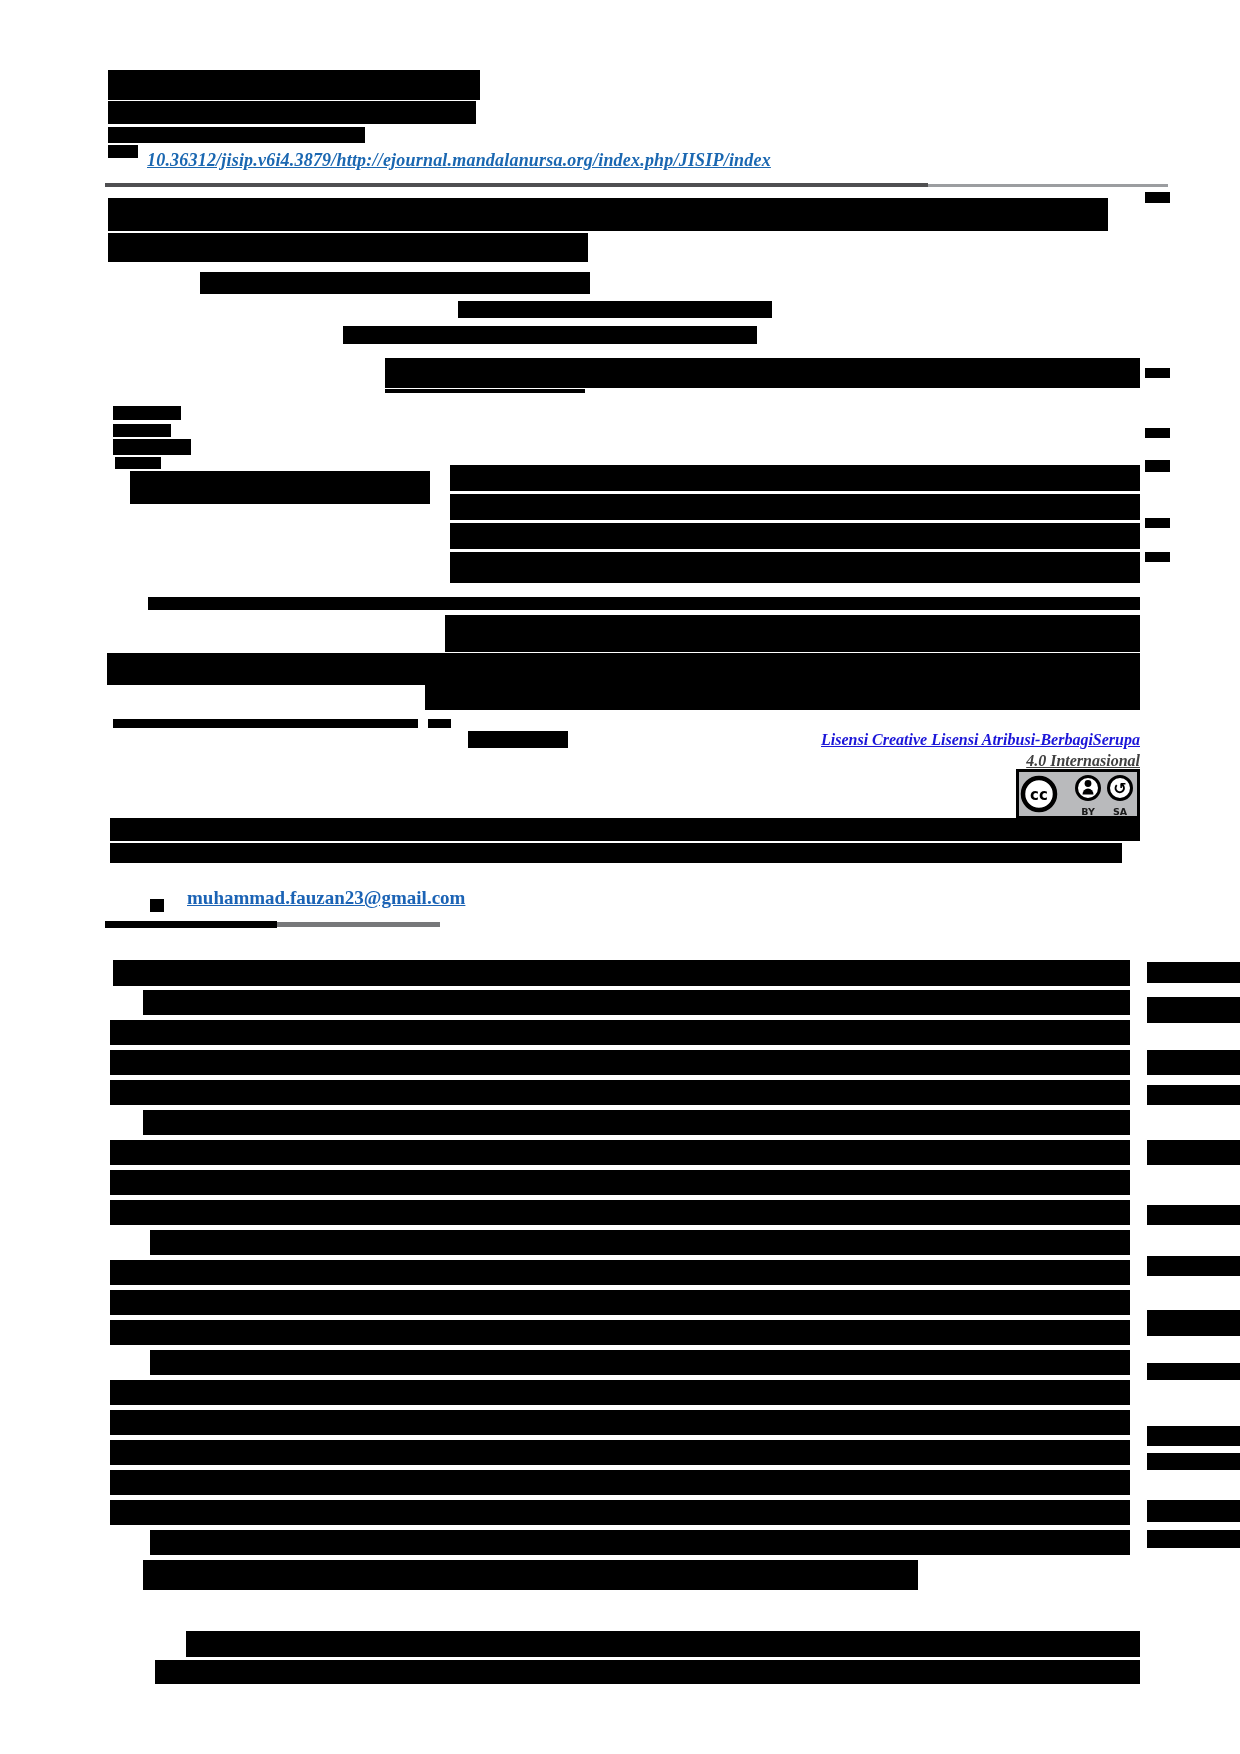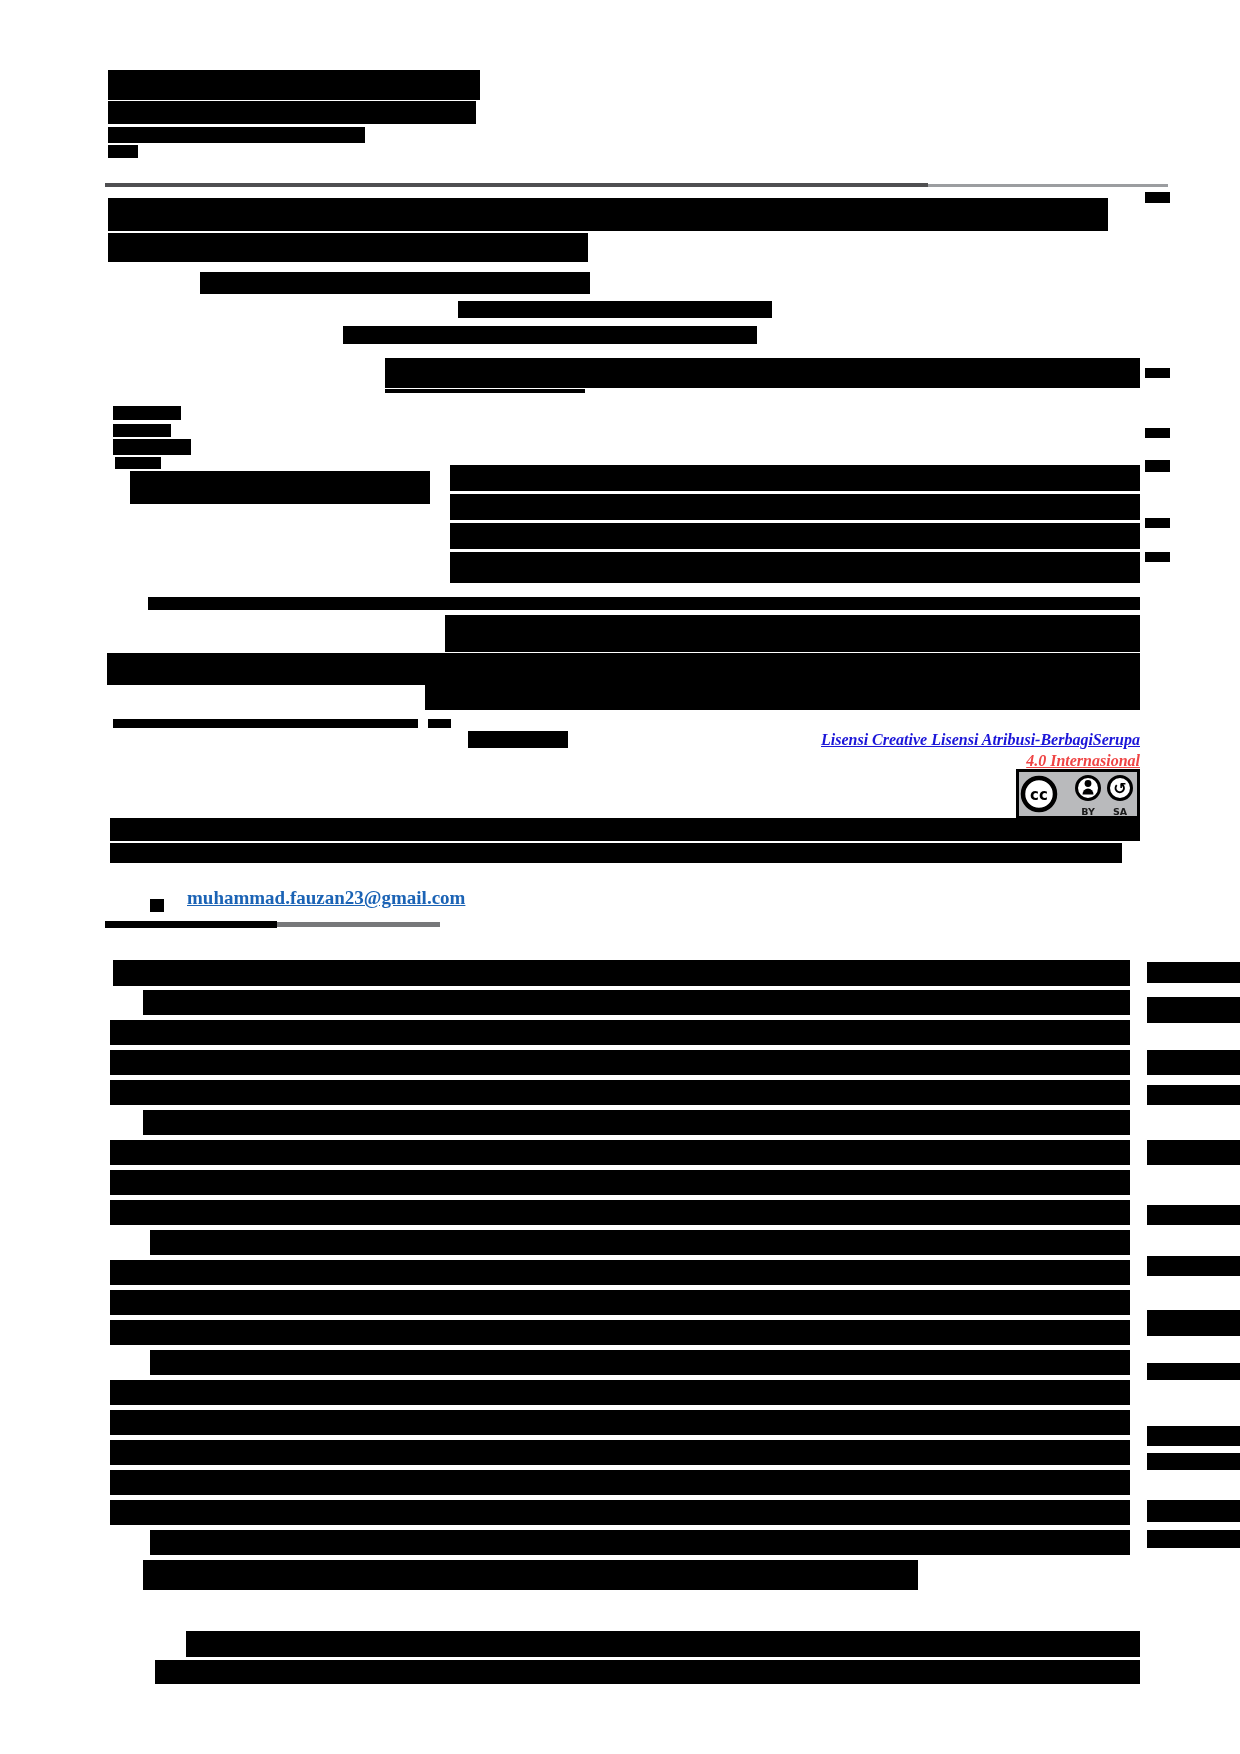--- a/index.html
+++ b/index.html
@@ -31,40 +31,41 @@
     letter-spacing:.2px;
   }
   .license-link1{
     right:100px;top:731px;
     font-size:16px;font-weight:bold;font-style:italic;
     color:#1b15d8;
   }
   .license-link2{
     right:100px;top:752px;
     font-size:16px;font-weight:bold;font-style:italic;
-    color:#ef4444;
+    color:#404040;
   }
   .email-link{
     left:187px;top:887px;
     font-size:19px;font-weight:bold;
     color:#1b63b5;
   }
   .cc-badge{
     position:absolute;left:1016px;top:769px;width:124px;height:50px;
     display:block;
   }
 </style>
 </head>
 <body>
 
 <div class="page">
 
   <div class="rule rule-dark" style="left:105px;top:183px;width:823px;height:4px;"></div>
   <div class="rule rule-light" style="left:928px;top:184px;width:240px;height:3px;"></div>
 
+  <a class="pdf-link doi-link">10.36312/jisip.v6i4.3879/http://ejournal.mandalanursa.org/index.php/JISIP/index</a>
 
   <a class="pdf-link license-link1">Lisensi Creative Lisensi Atribusi-BerbagiSerupa</a>
   <a class="pdf-link license-link2">4.0 Internasional</a>
 
   <a class="pdf-link email-link">muhammad.fauzan23@gmail.com</a>
 
   <a class="cc-badge" title="">
     <svg width="124" height="50" viewBox="0 0 124 50" xmlns="http://www.w3.org/2000/svg">
       <rect x="1.5" y="1.5" width="121" height="47" fill="#b9babc" stroke="#000000" stroke-width="3"></rect>
 

